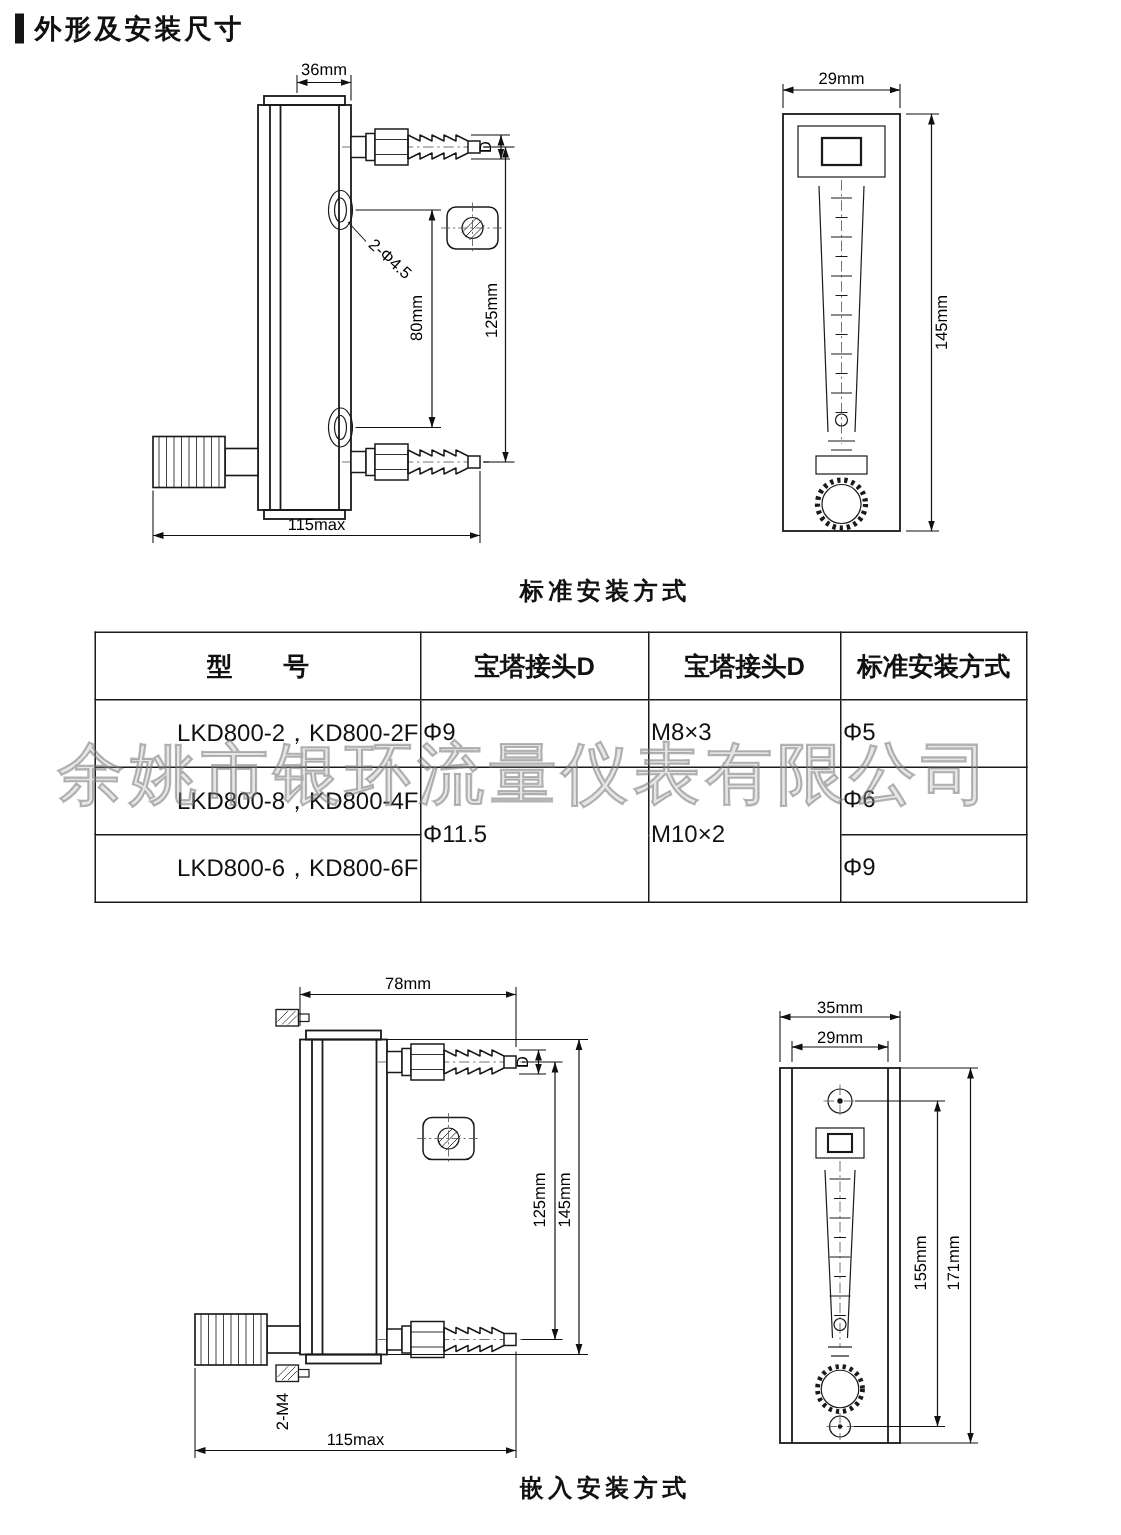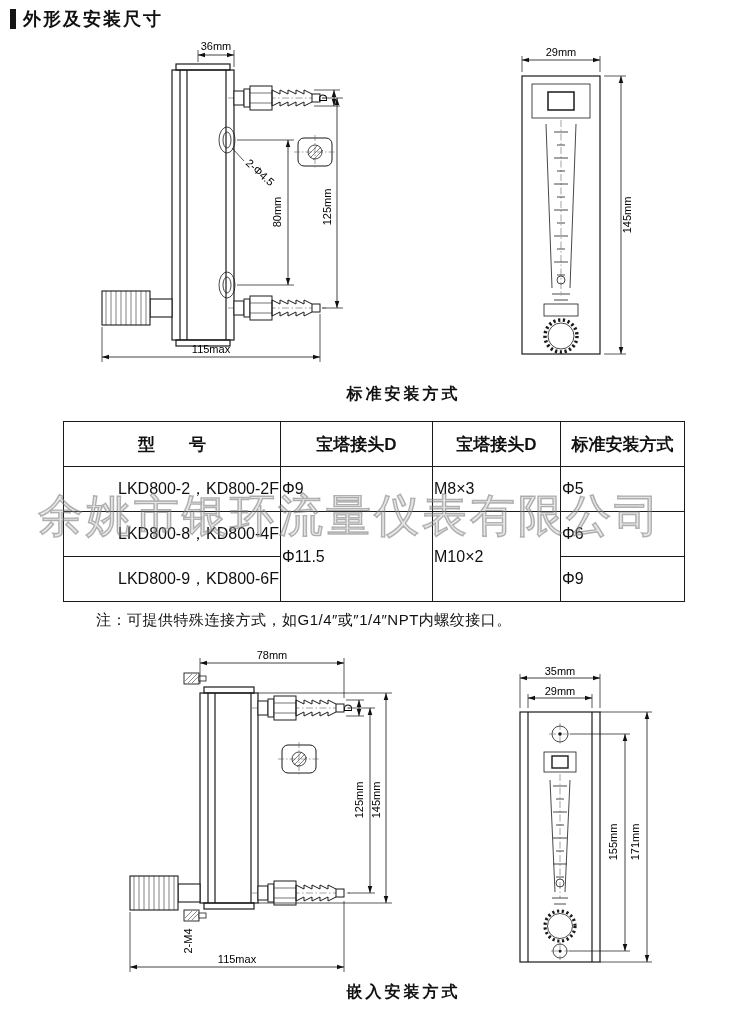--- a/index.html
+++ b/index.html
@@ -193,27 +193,26 @@
       <td>M8×3</td>
       <td>Φ5</td>
     </tr>
     <tr>
       <td class="model">LKD800-8，KD800-4F</td>
       <td rowspan="2">Φ11.5</td>
       <td rowspan="2">M10×2</td>
       <td>Φ6</td>
     </tr>
     <tr>
-      <td class="model">LKD800-9，KD800-6F</td>
+      <td class="model">LKD800-6，KD800-6F</td>
       <td>Φ9</td>
     </tr>
   </tbody>
     </table>
 
-  <div class="note">注：可提供特殊连接方式，如G1/4″或″1/4″NPT内螺纹接口。</div>
 
   <div class="watermark">余姚市银环流量仪表有限公司</div>
 
   <svg class="drawing" style="left:112px; top:648px;" width="285" height="332" viewBox="0 0 285 332">
     <g>
       <rect class="oline2" x="88" y="45" width="58" height="210"></rect>
       <line class="oline2" x1="96" y1="45" x2="96" y2="255"></line>
       <line class="oline2" x1="103" y1="45" x2="103" y2="255"></line>
       <line class="oline2" x1="139" y1="45" x2="139" y2="255"></line>
       <rect class="oline2" x="92" y="39" width="50" height="6"></rect>

